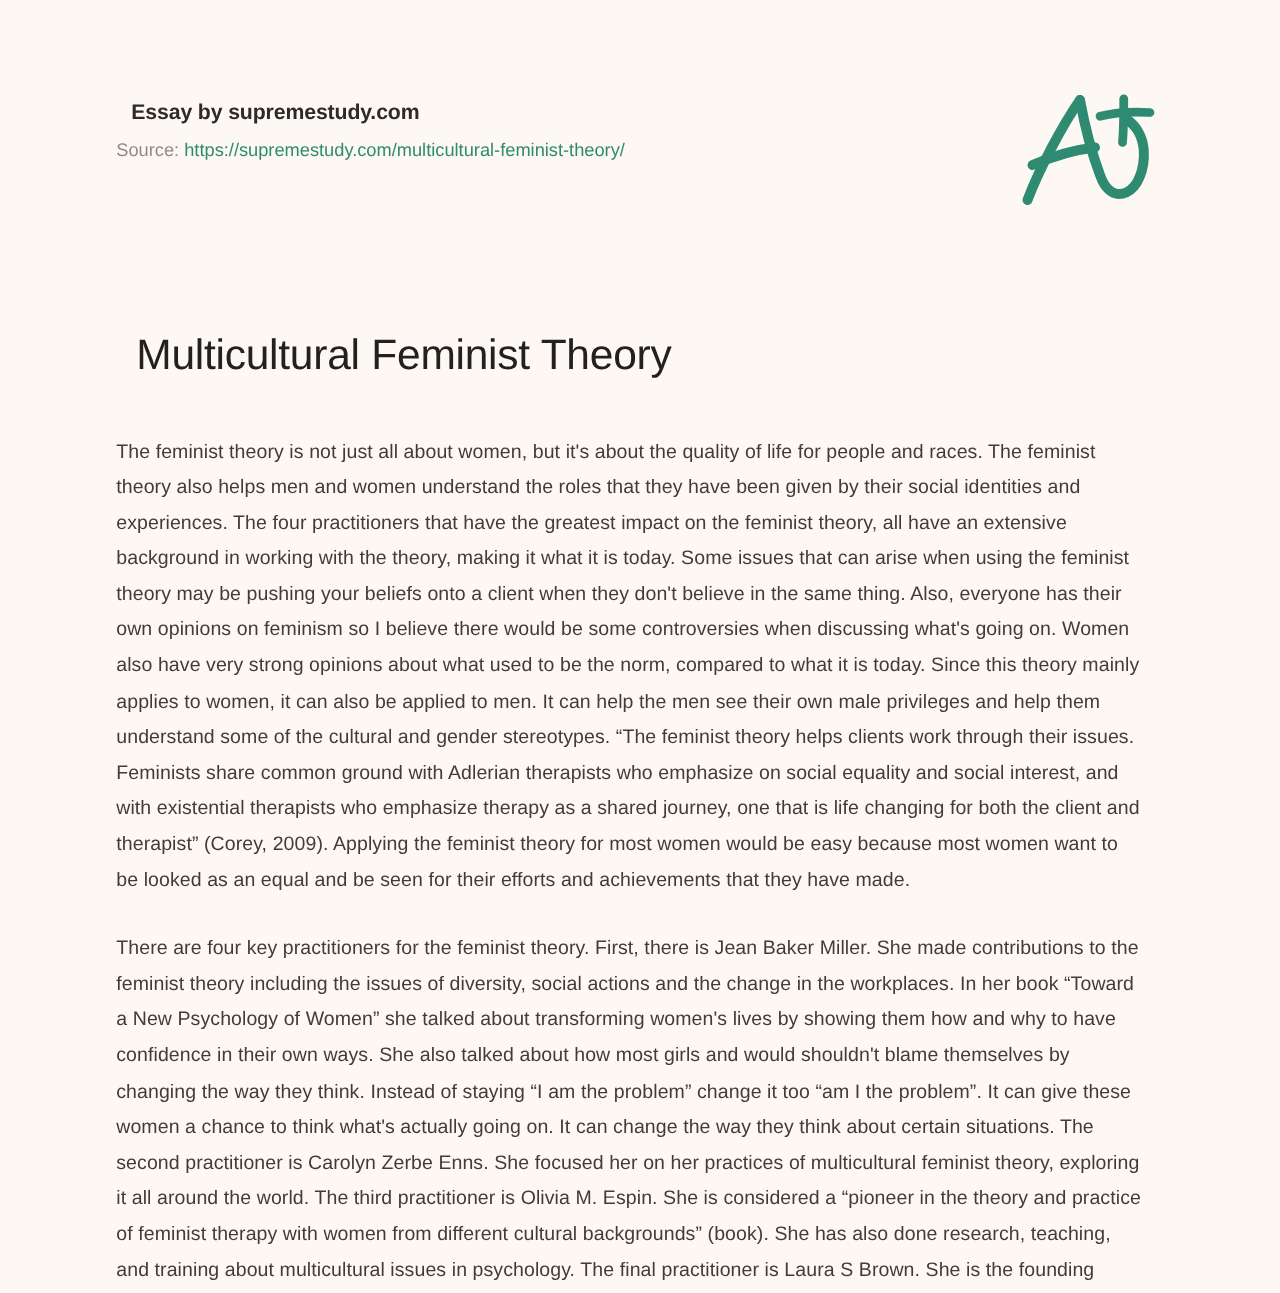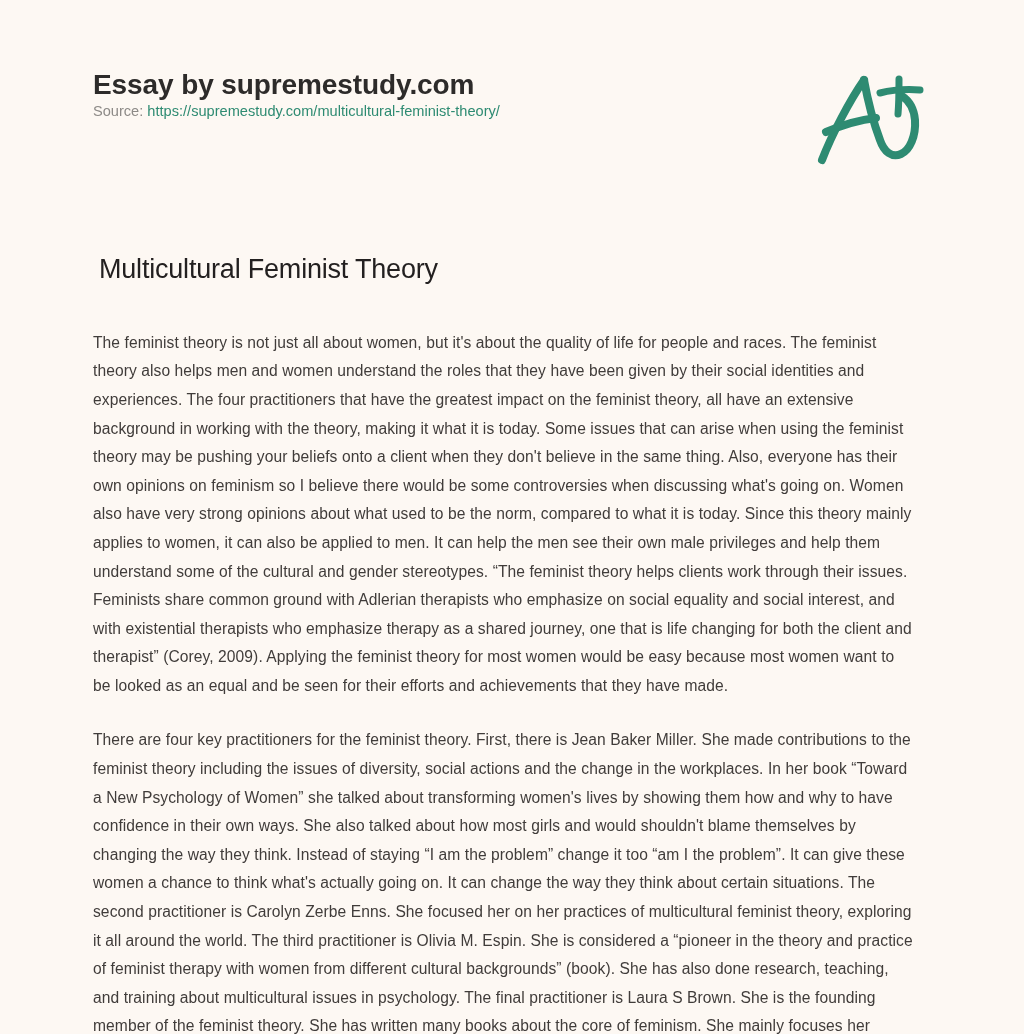--- a/index.html
+++ b/index.html
@@ -24,26 +24,26 @@
   }
 
   
   .header {
     position: absolute;
     left: 93px;
     top: 68px;
     width: 840px;
   }
   .header-title {
-    font-size: 28px;
+    font-size: 17px;
     font-weight: bold;
     color: #2d2b2a;
     letter-spacing: -0.1px;
     line-height: 1.2;
-    margin: 0;
+    margin: 12px;
   }
   .source-line {
     margin-top: 0;
     font-size: 14.6px;
     line-height: 1.3;
     color: #8d8a87;
     white-space: nowrap;
   }
   .source-label {
     color: #8d8a87;
@@ -68,24 +68,24 @@
   }
 
   
   .article {
     position: absolute;
     left: 93px;
     top: 247px;
     width: 838px;
   }
   .article-title {
-    font-size: 27px;
+    font-size: 34px;
     font-weight: normal;
     color: #232020;
-    margin: 6px;
+    margin: 16px;
     line-height: 1.25;
     letter-spacing: -0.2px;
   }
   .body-copy {
     margin-top: 42px;
   }
   .para {
     font-size: 15.6px;
     line-height: 28.6px;
     color: #403c3a;

